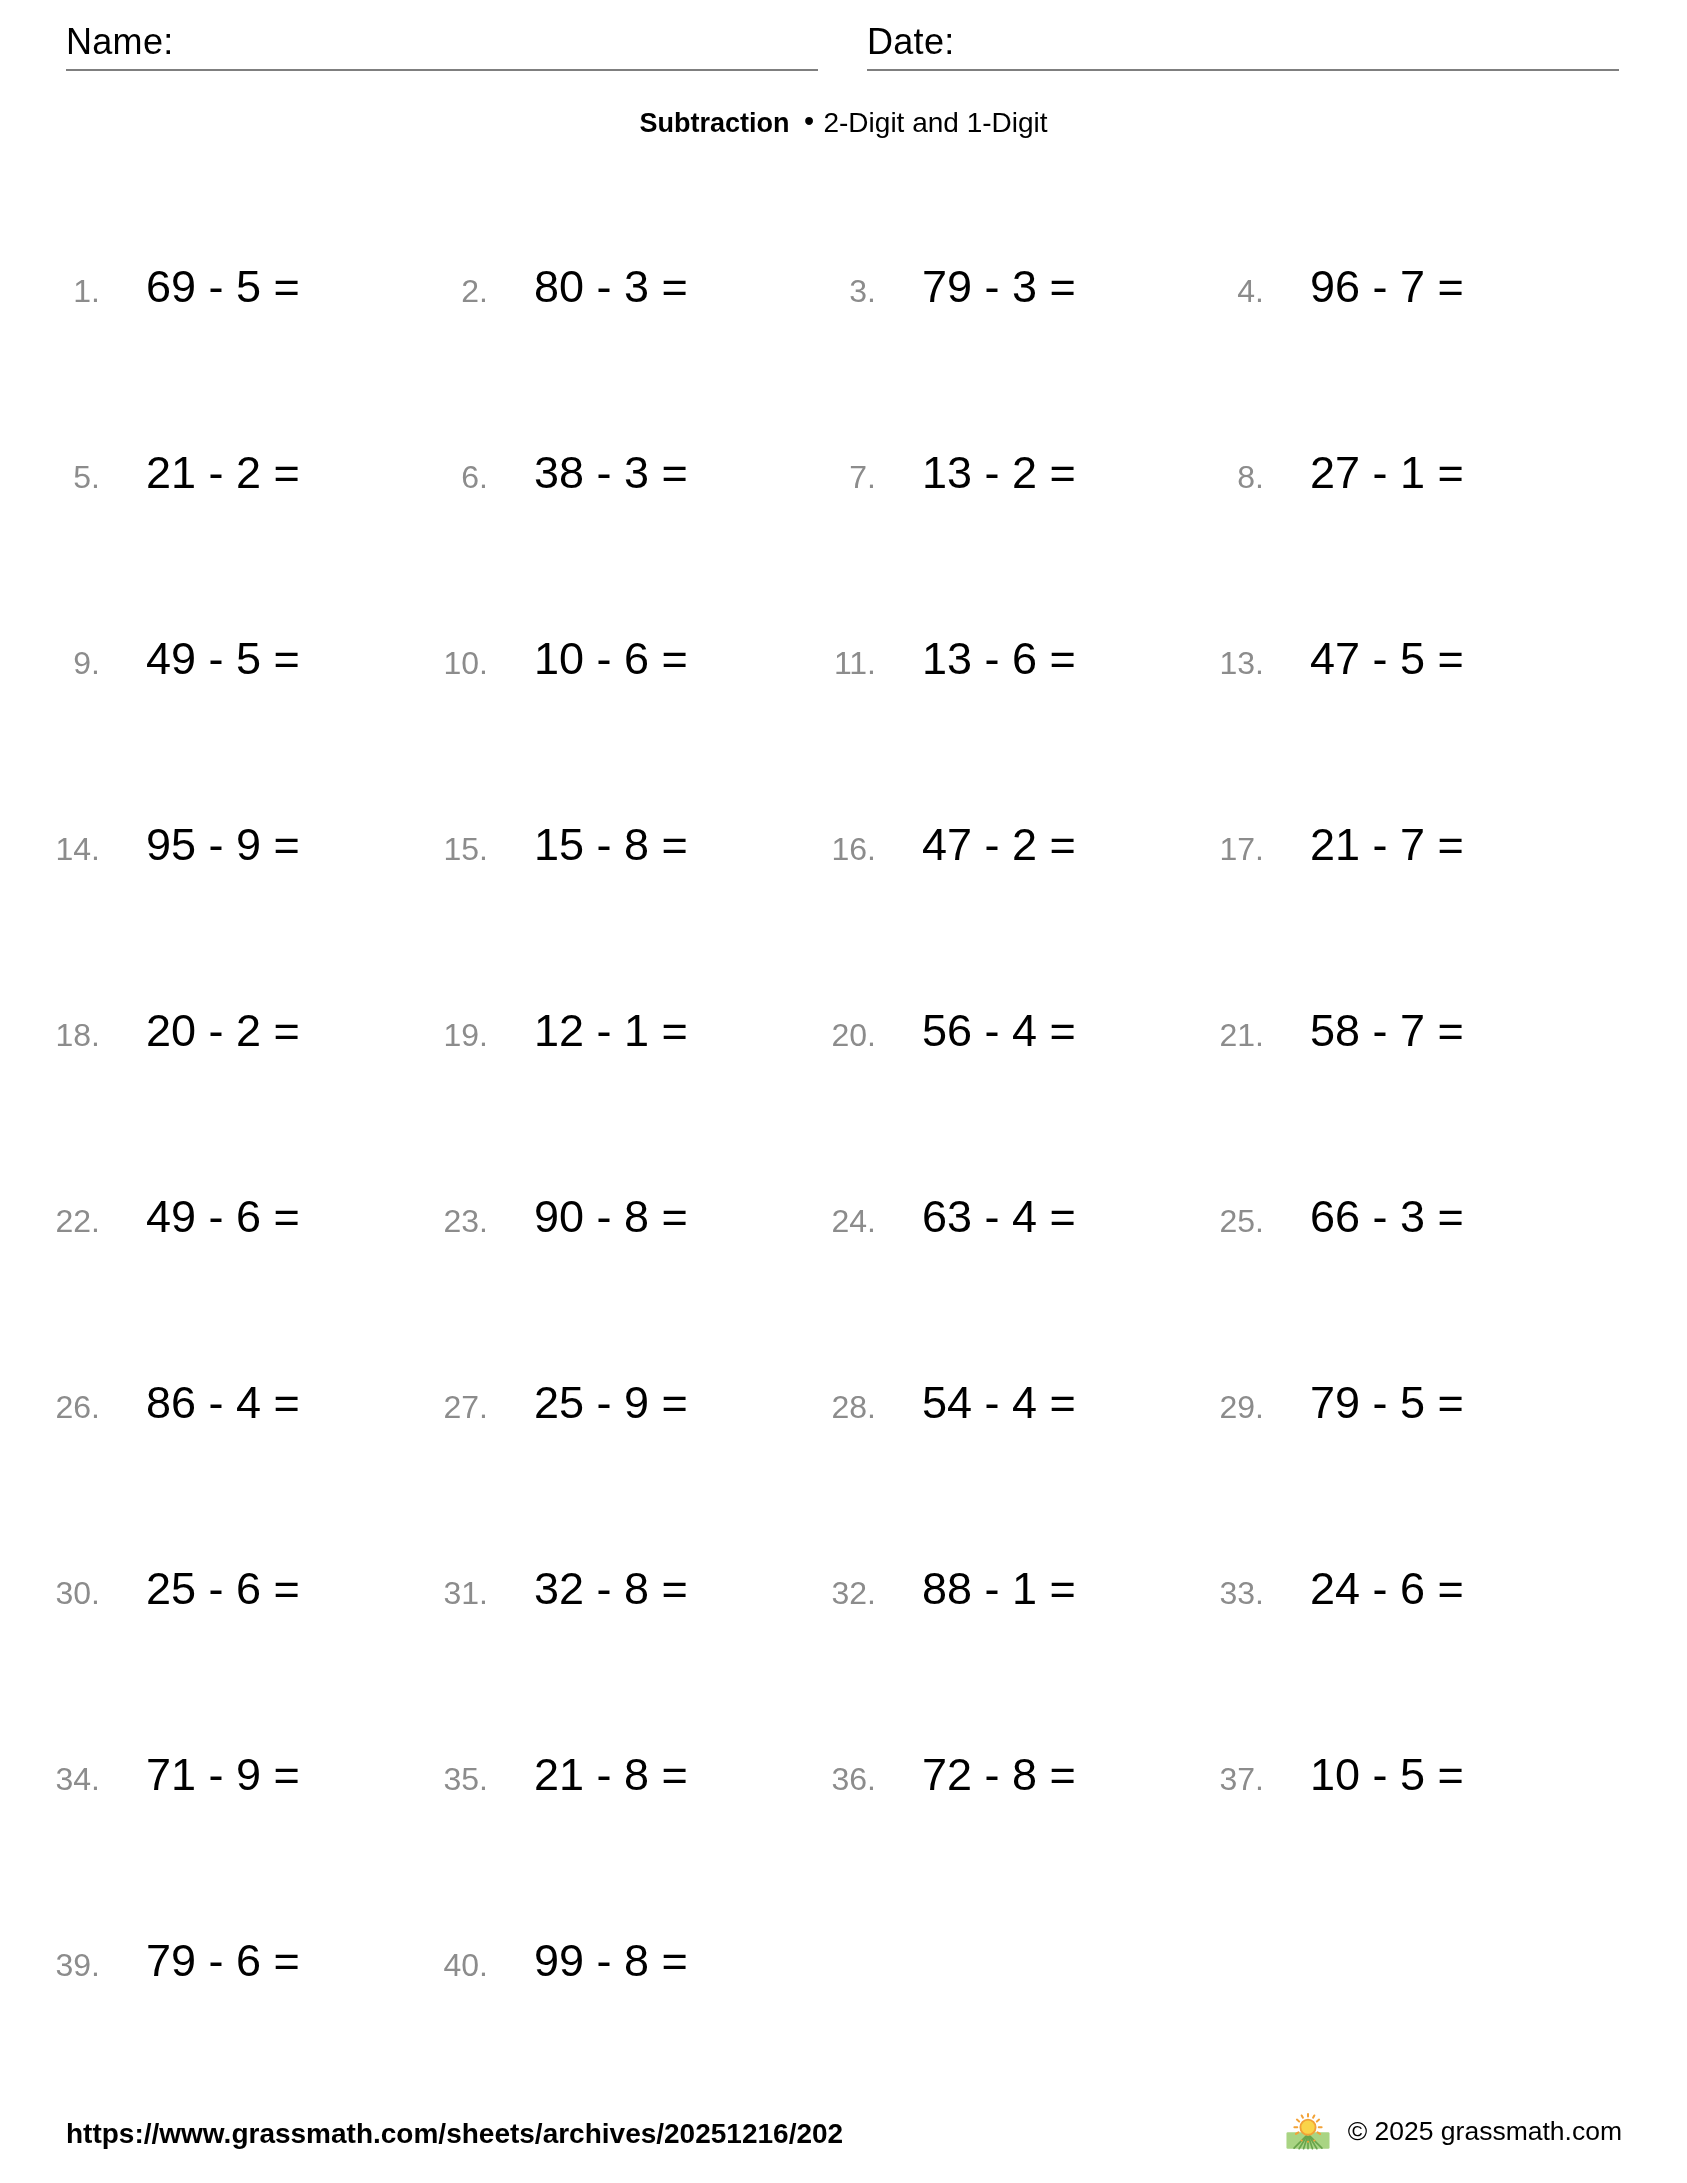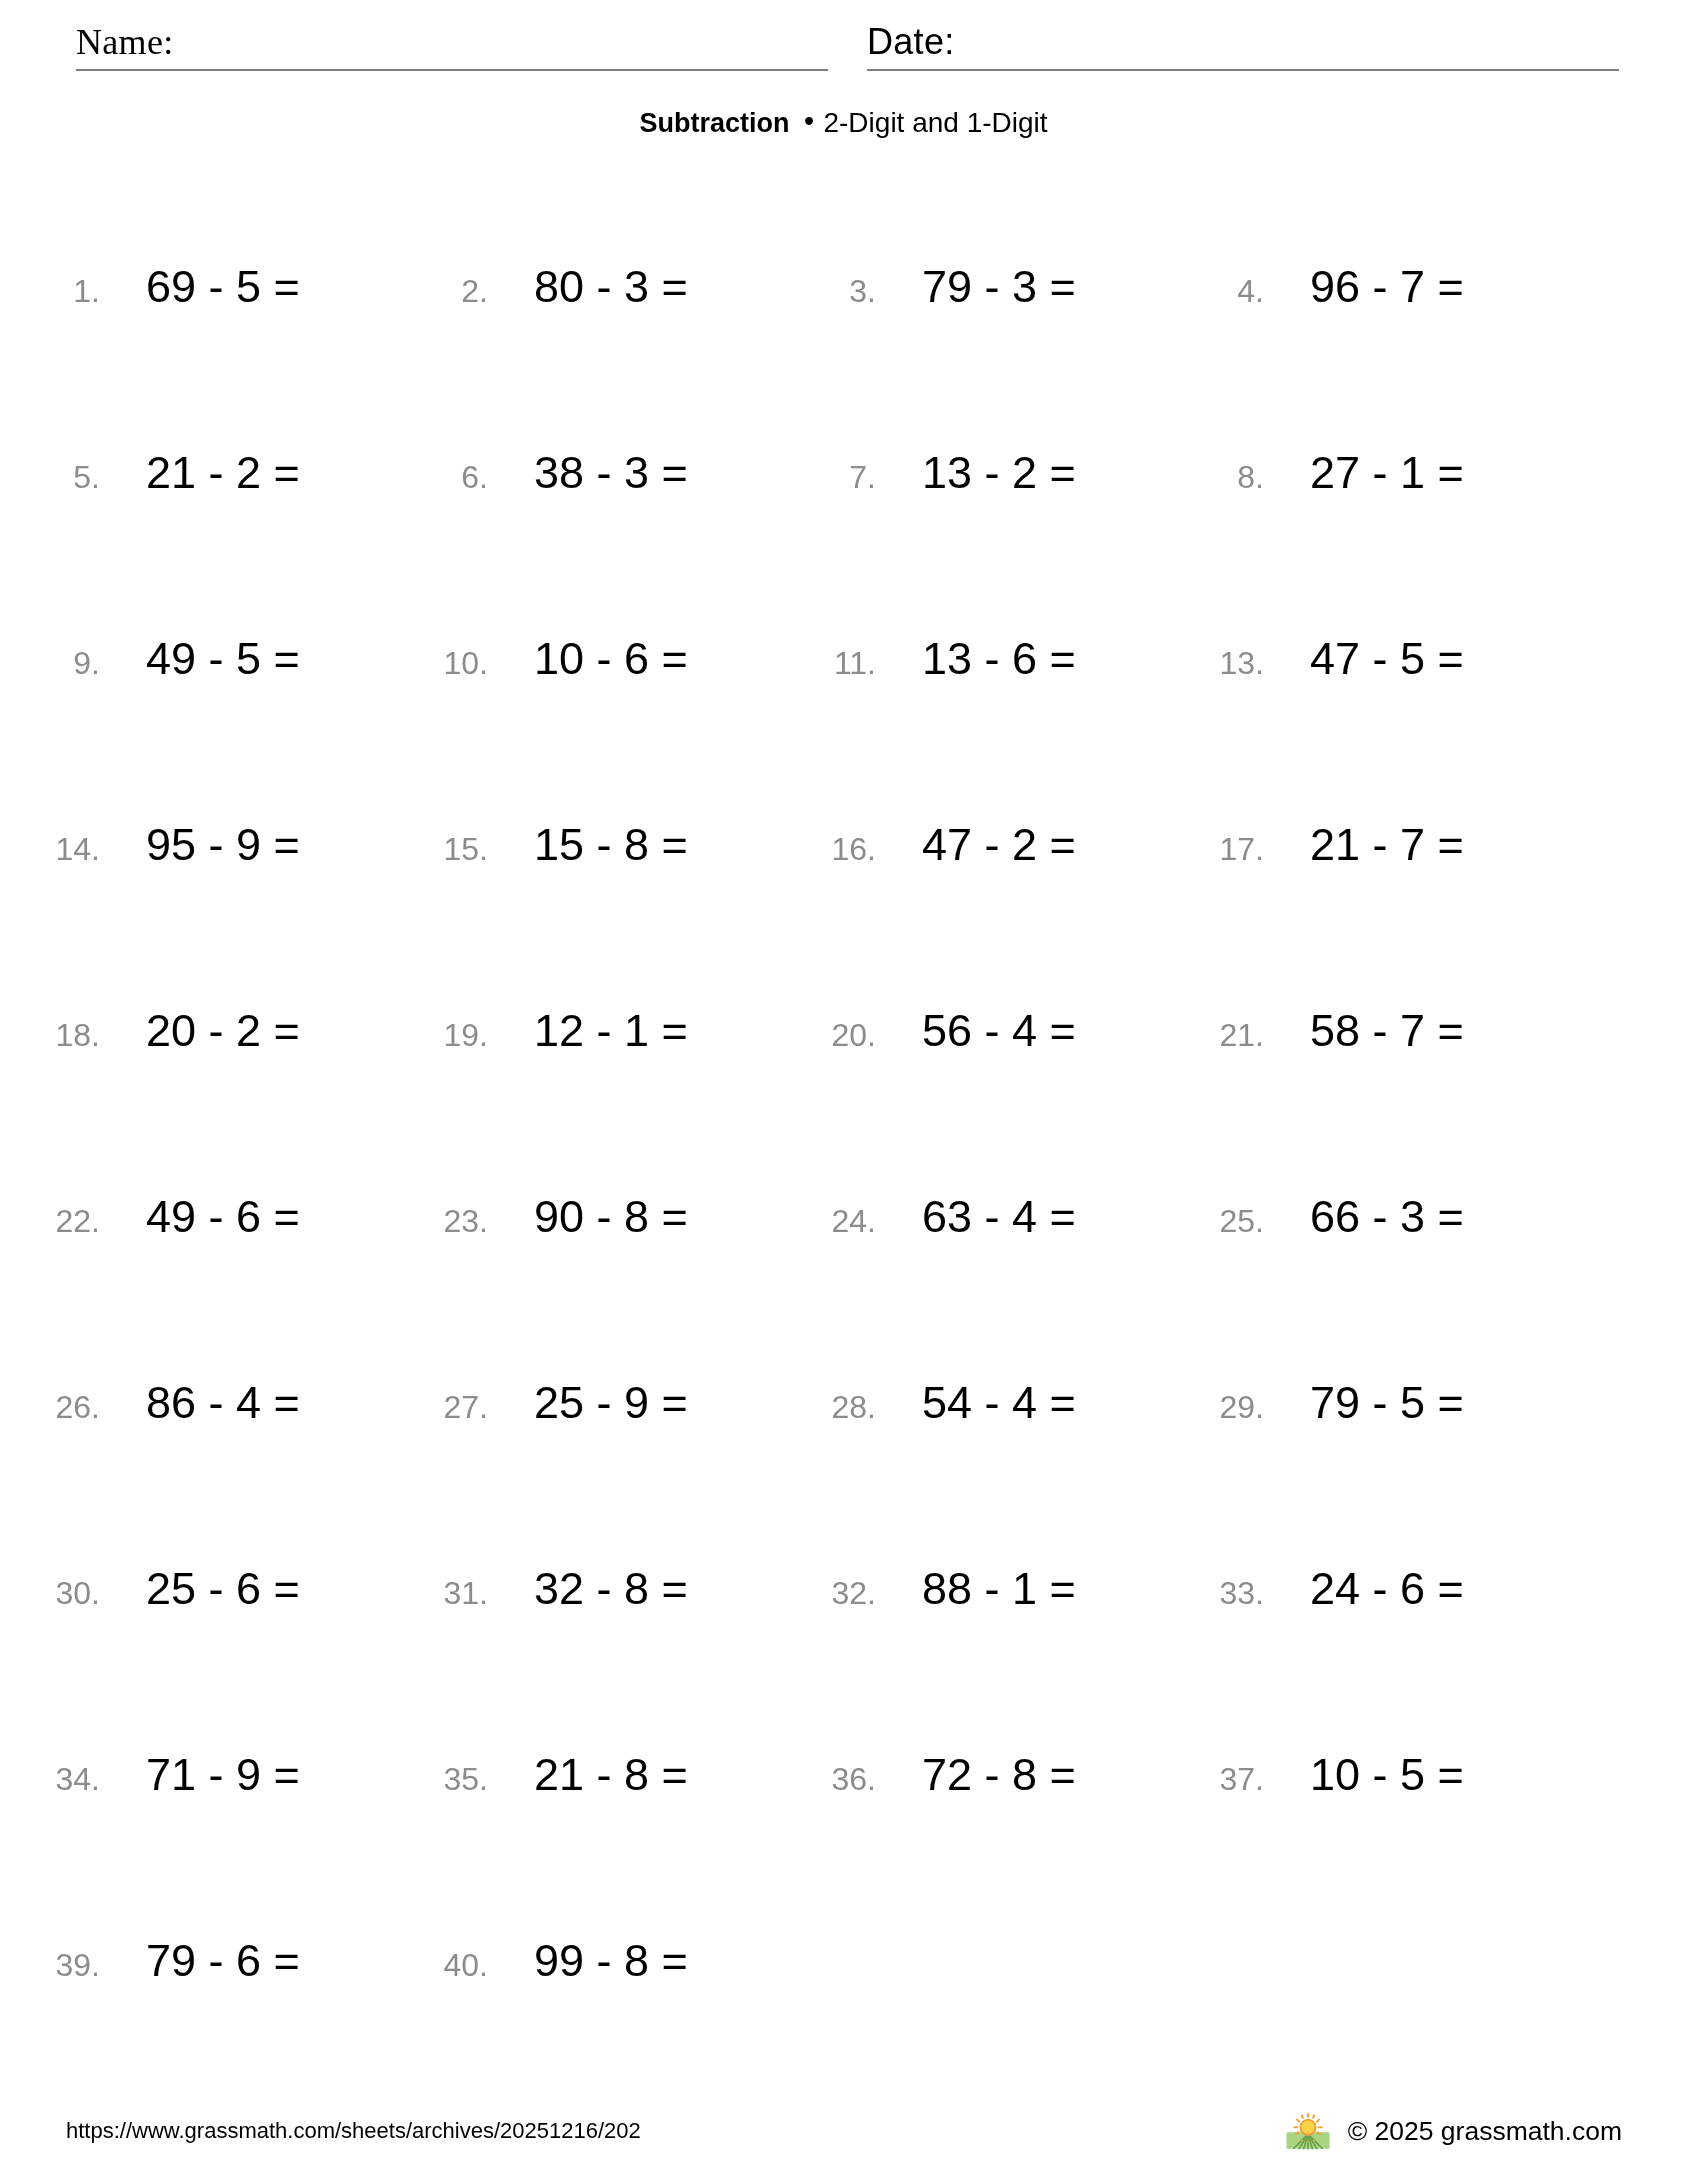--- a/index.html
+++ b/index.html
@@ -13,21 +13,21 @@
     overflow: hidden;
   }
 
   
   .field {
     position: absolute;
     top: 18.5px;
     height: 50px;
     border-bottom: 2.6px solid #7f7f7f;
   }
-  .field.name { left: 76px;  width: 752px; font-family: Liberation Serif, serif; }
+  .field.name { left: 66px;  width: 752px; }
   .field.date { left: 867px; width: 752px; }
   .field .label {
     font-size: 36px;
     line-height: 46px;
     letter-spacing: 0.3px;
   }
 
   
   .title-row {
     position: absolute;
@@ -67,22 +67,23 @@
     font-size: 45px;
     color: #000000;
     white-space: nowrap;
   }
 
   
   .footer-url {
     position: absolute;
     left: 66px;
     top: 2118px;
-    font-size: 22px;
+    font-size: 28px;
     color: #000000;
+    font-weight: bold;
   }
   .footer-brand {
     position: absolute;
     right: 65px;
     top: 2112px;
     display: flex;
     align-items: center;
   }
   .footer-brand .logo { width: 46px; height: 38px; margin-right: 17px; }
   .footer-brand .copyright { font-size: 26.5px; }

